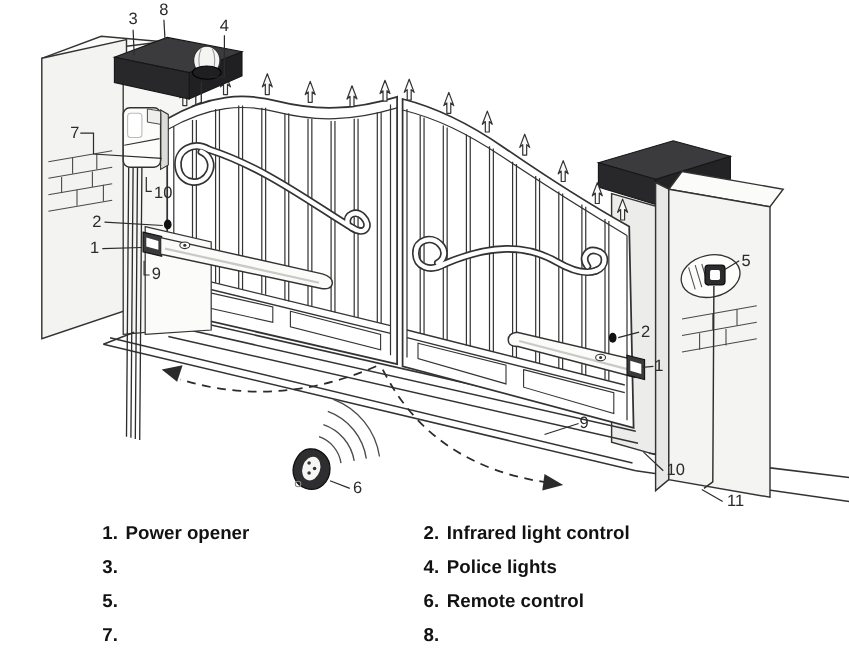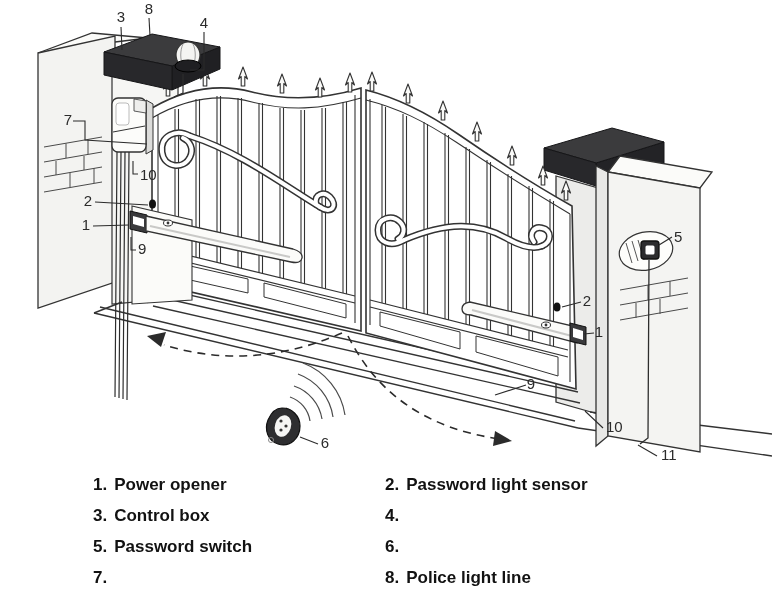--- a/index.html
+++ b/index.html
@@ -249,36 +249,35 @@
 </svg>
 </div>
 
 <div class="legend">
   <div class="legend-item">
     <span class="li-num">1.</span>
     <span>Power opener</span>
   </div>
   <div class="legend-item">
     <span class="li-num">2.</span>
-    <span>Password light sensor</span>
+    <span>Infrared light control</span>
   </div>
   <div class="legend-item">
     <span class="li-num">3.</span>
-    <span>Control box</span>
   </div>
   <div class="legend-item">
     <span class="li-num">4.</span>
+    <span>Police lights</span>
   </div>
   <div class="legend-item">
     <span class="li-num">5.</span>
-    <span>Password switch</span>
   </div>
   <div class="legend-item">
     <span class="li-num">6.</span>
+    <span>Remote control</span>
   </div>
   <div class="legend-item">
     <span class="li-num">7.</span>
   </div>
   <div class="legend-item">
     <span class="li-num">8.</span>
-    <span>Police light line</span>
   </div>
 </div>
 
 </body></html>

